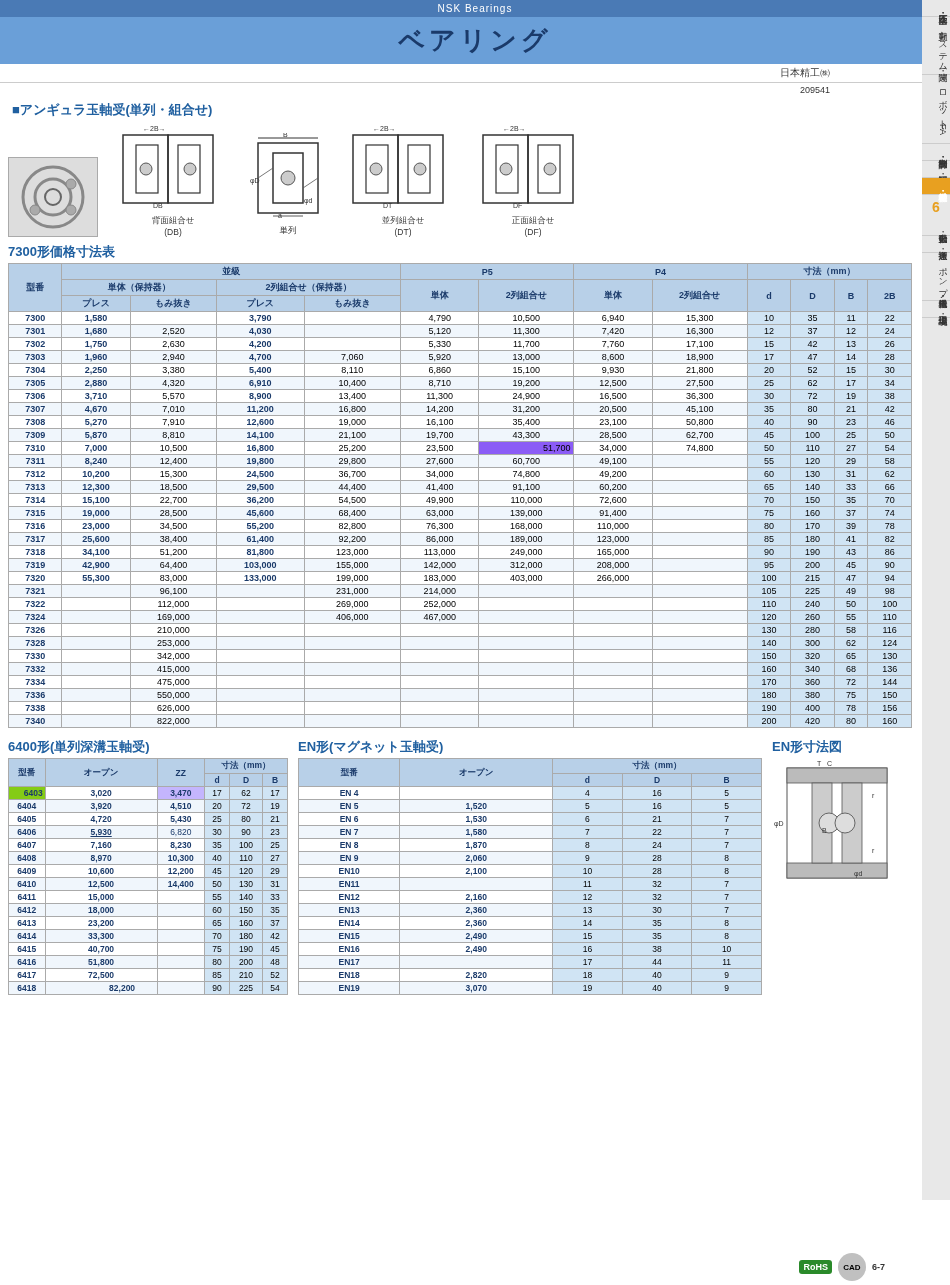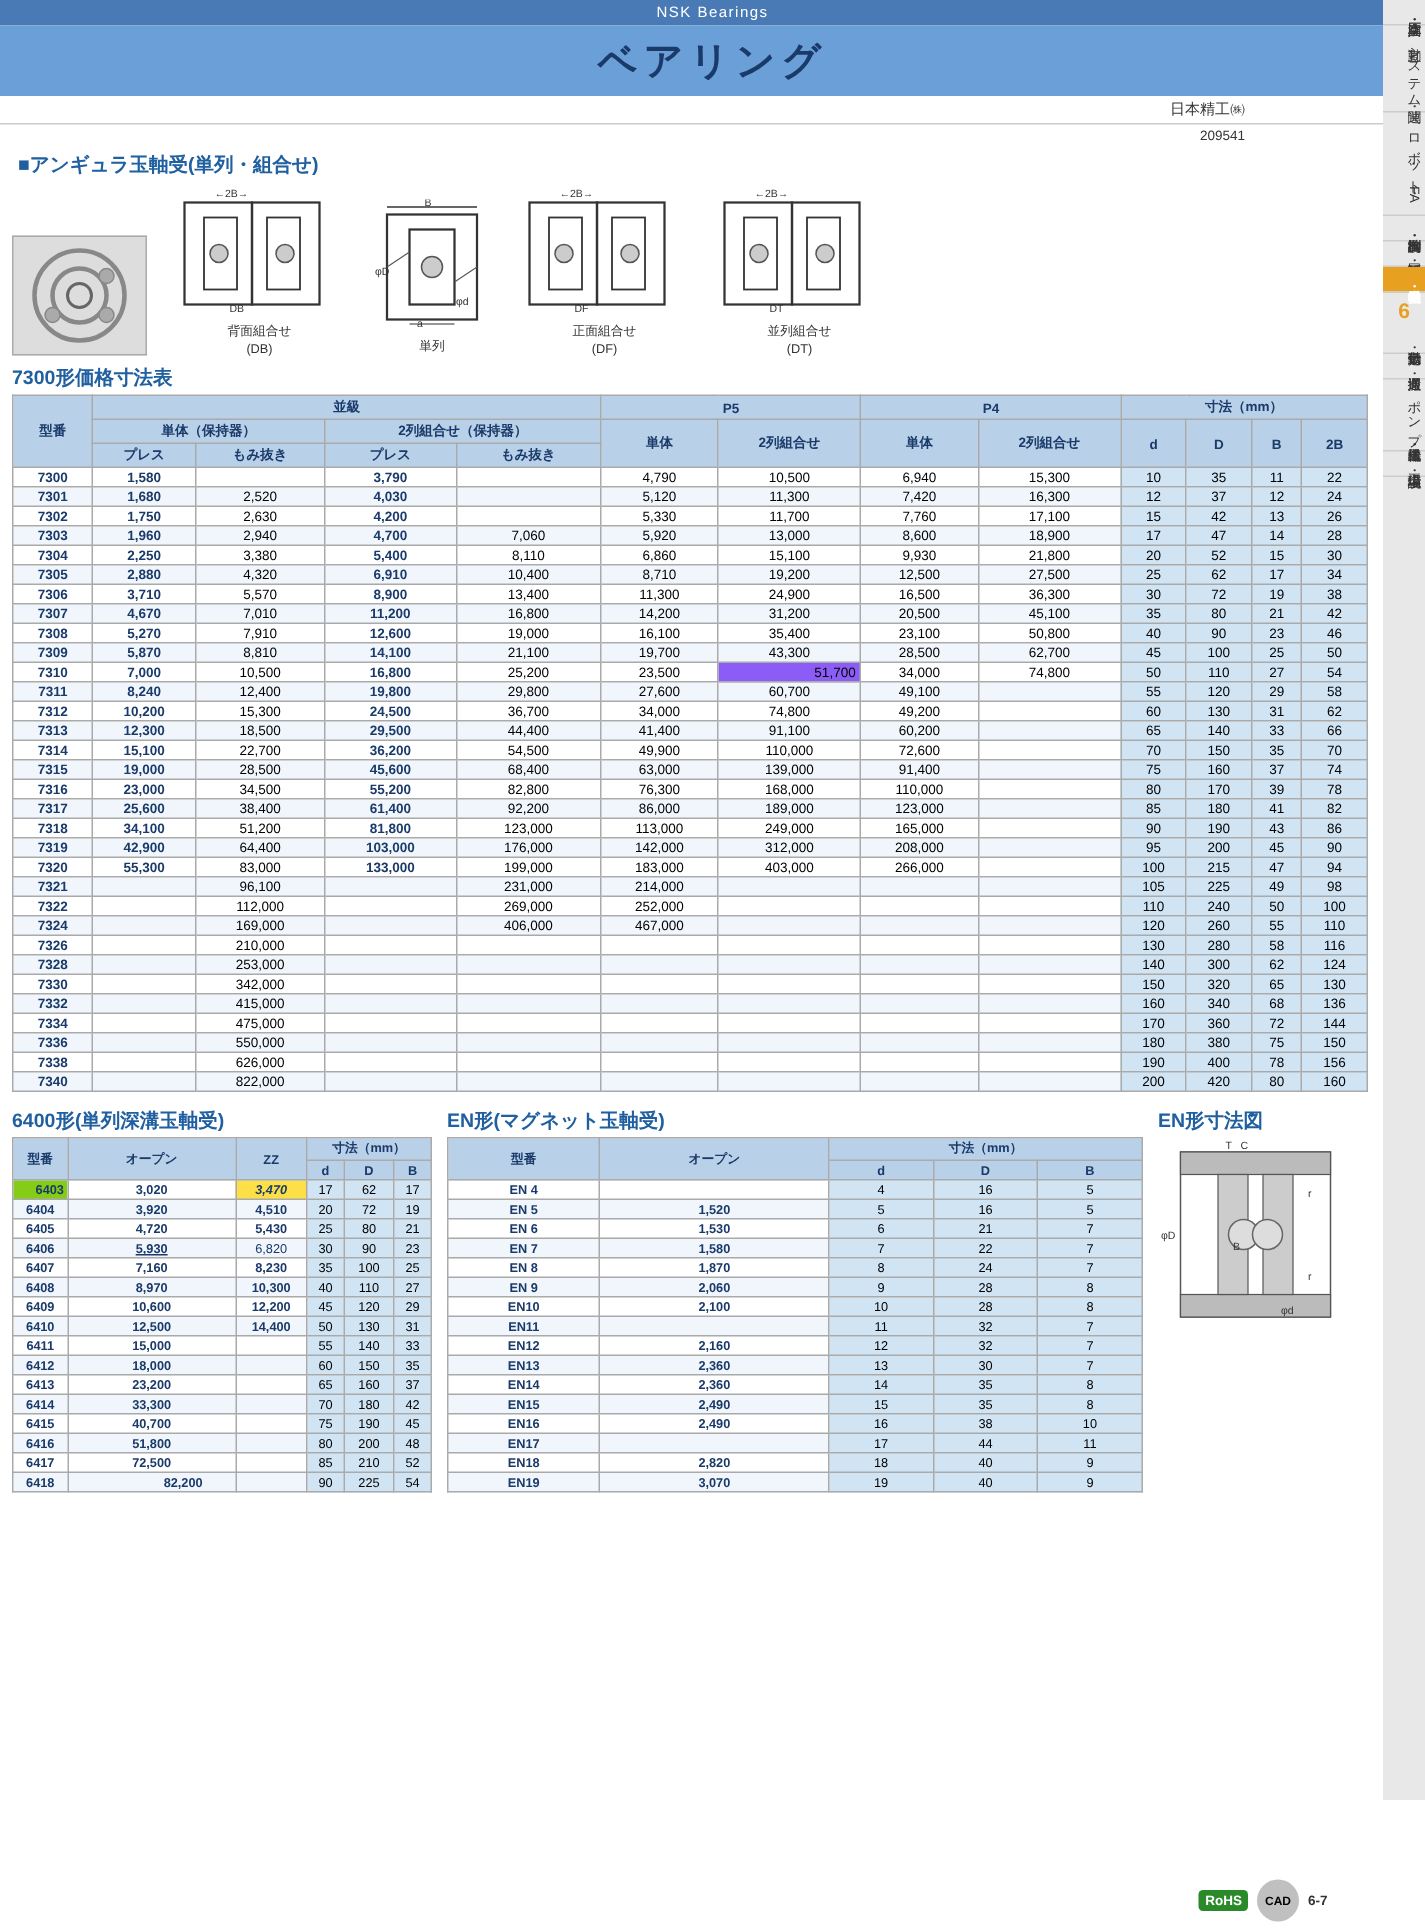--- a/index.html
+++ b/index.html
@@ -302,37 +302,37 @@
 
     <div class="diag-item">
       <svg width="110" height="90" viewBox="0 0 110 90">
         <text x="25" y="8" font-size="7" fill="#333">←2B→</text>
         <rect x="5" y="12" width="45" height="68" fill="none" stroke="#333" stroke-width="1.5"></rect>
         <rect x="50" y="12" width="45" height="68" fill="none" stroke="#333" stroke-width="1.5"></rect>
         <rect x="18" y="22" width="22" height="48" fill="none" stroke="#333" stroke-width="1.2"></rect>
         <rect x="60" y="22" width="22" height="48" fill="none" stroke="#333" stroke-width="1.2"></rect>
         <circle cx="28" cy="46" r="6" fill="#ccc" stroke="#555" stroke-width="1"></circle>
         <circle cx="72" cy="46" r="6" fill="#ccc" stroke="#555" stroke-width="1"></circle>
-        <text x="35" y="85" font-size="7" fill="#333">DF</text>
+        <text x="35" y="85" font-size="7" fill="#333">DT</text>
       </svg>
-      <div class="diag-caption">正面組合せ<br>(DF)</div>
+      <div class="diag-caption">並列組合せ<br>(DT)</div>
     </div>
 
     <div class="diag-item">
       <svg width="110" height="90" viewBox="0 0 110 90">
         <text x="25" y="8" font-size="7" fill="#333">←2B→</text>
         <rect x="5" y="12" width="45" height="68" fill="none" stroke="#333" stroke-width="1.5"></rect>
         <rect x="50" y="12" width="45" height="68" fill="none" stroke="#333" stroke-width="1.5"></rect>
         <rect x="18" y="22" width="22" height="48" fill="none" stroke="#333" stroke-width="1.2"></rect>
         <rect x="60" y="22" width="22" height="48" fill="none" stroke="#333" stroke-width="1.2"></rect>
         <circle cx="28" cy="46" r="6" fill="#ccc" stroke="#555" stroke-width="1"></circle>
         <circle cx="72" cy="46" r="6" fill="#ccc" stroke="#555" stroke-width="1"></circle>
-        <text x="35" y="85" font-size="7" fill="#333">DT</text>
+        <text x="35" y="85" font-size="7" fill="#333">DF</text>
       </svg>
-      <div class="diag-caption">並列組合せ<br>(DT)</div>
+      <div class="diag-caption">正面組合せ<br>(DF)</div>
     </div>
   </div>
 
   <div class="table-title">
     <span>7300形価格寸法表</span>
   </div>
 
   <table class="main-table">
     <thead>
       <tr>
@@ -645,21 +645,21 @@
           <td style="background: rgb(208, 228, 244);">90</td>
           <td style="background: rgb(208, 228, 244);">190</td>
           <td style="background: rgb(208, 228, 244);">43</td>
           <td style="background: rgb(208, 228, 244);">86</td>
         </tr>
         <tr>
           <td style="background: rgb(240, 246, 252); font-weight: bold; color: rgb(26, 58, 106);">7319</td>
           <td style="background: rgb(240, 246, 252); font-weight: bold; color: rgb(26, 58, 106);">42,900</td>
           <td style="background: rgb(240, 246, 252); color: rgb(0, 0, 0);">64,400</td>
           <td style="background: rgb(240, 246, 252); font-weight: bold; color: rgb(26, 58, 106);">103,000</td>
-          <td style="background: rgb(240, 246, 252); color: rgb(0, 0, 0);">176,000</td>
+          <td style="background: rgb(240, 246, 252); color: rgb(0, 0, 0);">155,000</td>
           <td style="background: rgb(240, 246, 252); color: rgb(0, 0, 0);">142,000</td>
           <td style="background: rgb(240, 246, 252); color: rgb(0, 0, 0);">312,000</td>
           <td style="background: rgb(240, 246, 252); color: rgb(0, 0, 0);">208,000</td>
           <td style="background: rgb(240, 246, 252); color: rgb(0, 0, 0);"></td>
           <td style="background: rgb(208, 228, 244);">95</td>
           <td style="background: rgb(208, 228, 244);">200</td>
           <td style="background: rgb(208, 228, 244);">45</td>
           <td style="background: rgb(208, 228, 244);">90</td>
         </tr>
         <tr>
@@ -862,21 +862,21 @@
           <tr>
             <th>d</th>
             <th>D</th>
             <th>B</th>
           </tr>
         </thead>
         <tbody id="tbody-6400">
             <tr>
               <td style="background: #84cc16; font-weight: bold; color: rgb(26, 58, 106); text-align: right;">6403</td>
               <td style="background: rgb(255, 255, 255); font-weight: bold; color: rgb(26, 58, 106);">3,020</td>
-              <td style="background: #fde047; font-weight: bold; color: rgb(26, 58, 106); font-style: italic;">3,470</td>
+              <td style="background: #c4b5fd; font-weight: bold; color: rgb(26, 58, 106);">3,470</td>
               <td style="background: rgb(208, 228, 244);">17</td>
               <td style="background: rgb(208, 228, 244);">62</td>
               <td style="background: rgb(208, 228, 244);">17</td>
             </tr>
             <tr>
               <td style="background: rgb(240, 246, 252); font-weight: bold; color: rgb(26, 58, 106);">6404</td>
               <td style="background: rgb(240, 246, 252); font-weight: bold; color: rgb(26, 58, 106);">3,920</td>
               <td style="background: rgb(240, 246, 252); font-weight: bold; color: rgb(26, 58, 106);">4,510</td>
               <td style="background: rgb(208, 228, 244);">20</td>
               <td style="background: rgb(208, 228, 244);">72</td>

